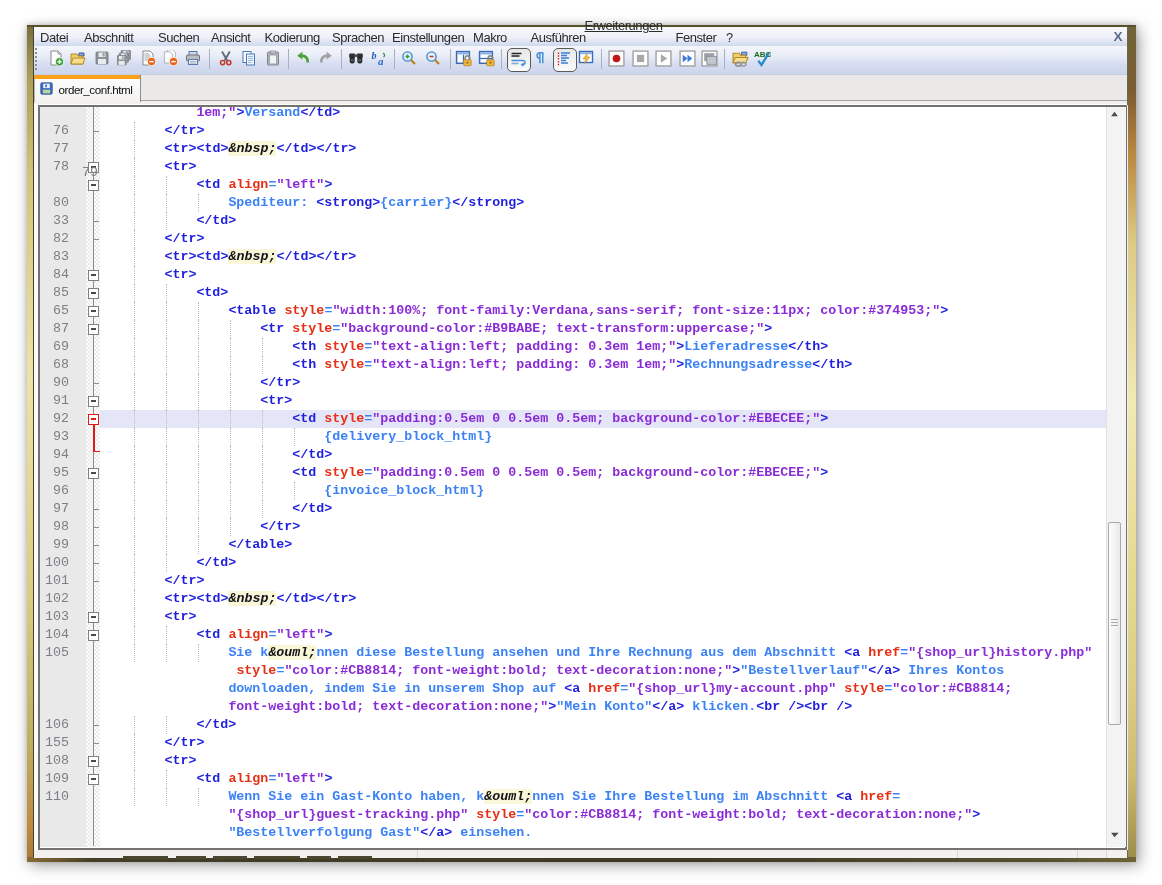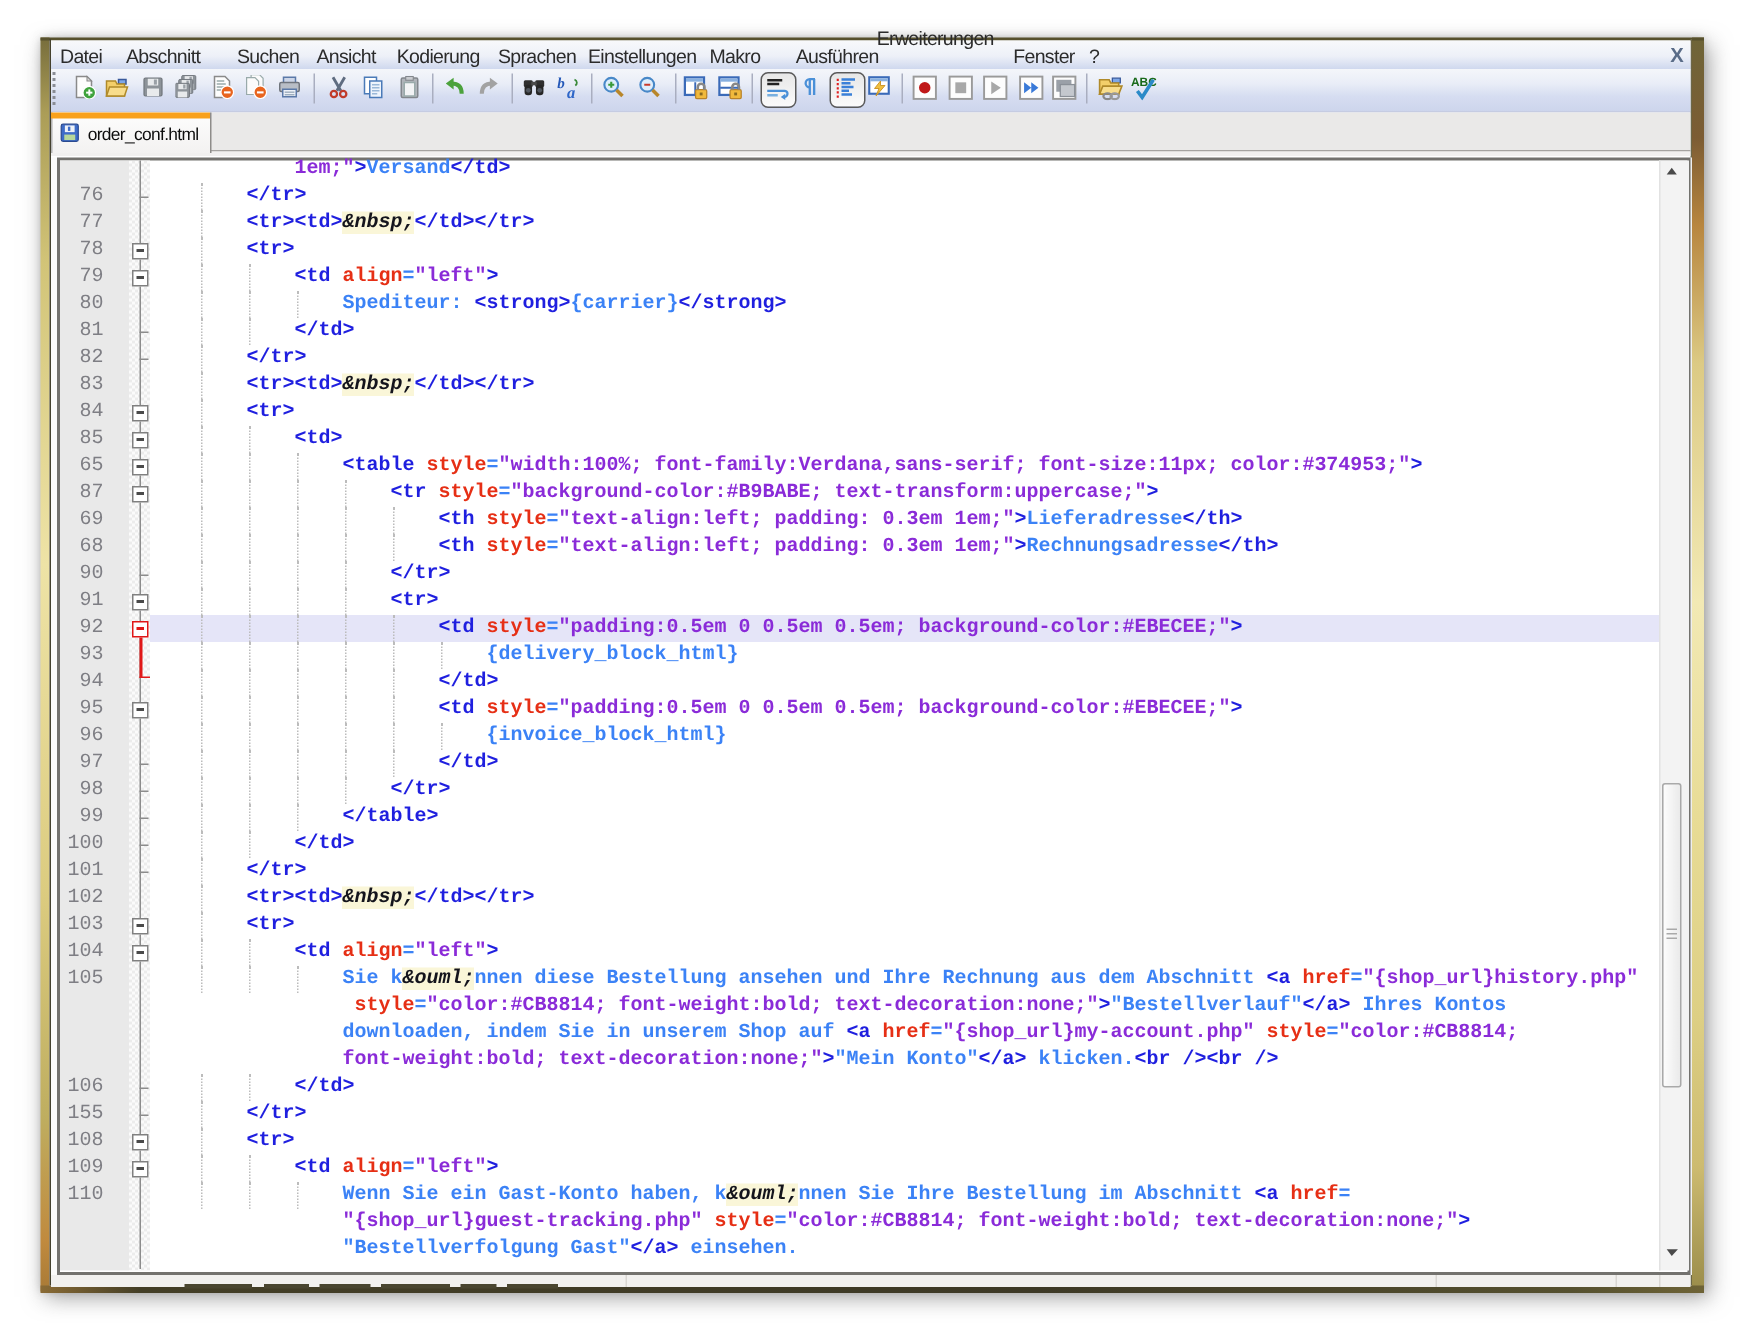--- a/index.html
+++ b/index.html
@@ -23,21 +23,21 @@
 <div class="a" style="left:34px;top:27px;width:1092.5px;height:18.5px;background:linear-gradient(#f8f9fb,#edf0f8 55%,#cfd8ee 100%);border-bottom:1px solid #c3cbe4;"></div>
 <div class="a mi" style="left:40px;top:28px;">Datei</div>
 <div class="a mi" style="left:84px;top:28px;">Abschnitt</div>
 <div class="a mi" style="left:158px;top:28px;">Suchen</div>
 <div class="a mi" style="left:211px;top:28px;">Ansicht</div>
 <div class="a mi" style="left:264.5px;top:28px;">Kodierung</div>
 <div class="a mi" style="left:332px;top:28px;">Sprachen</div>
 <div class="a mi" style="left:392px;top:28px;">Einstellungen</div>
 <div class="a mi" style="left:473px;top:28px;">Makro</div>
 <div class="a mi" style="left:518.5px;top:28px;margin-left:12px;">Ausführen</div>
-<div class="a mi" style="left:584.5px;top:16px;">Erweiterungen</div>
+<div class="a mi" style="left:584.5px;top:16px;text-decoration:underline;">Erweiterungen</div>
 <div class="a mi" style="left:675.5px;top:28px;">Fenster</div>
 <div class="a mi" style="left:726px;top:28px;">?</div>
 <div class="a" style="left:1113.5px;top:28.5px;font-size:13.5px;font-weight:bold;color:#5a6c88;">X</div>
 <div class="a" style="left:34px;top:46px;width:1092.5px;height:28px;background:linear-gradient(#f4f6fa,#e9edf7 35%,#d6ddf1 65%,#cdd5ec 100%);border-bottom:1px solid #c6cce2;"></div>
 <div class="a" style="left:34.8px;top:48px;width:2.2px;height:24px;background:repeating-linear-gradient(#8a8d95 0 2px,rgba(0,0,0,0) 2px 4px);"></div>
 <div class="a" style="left:208.5px;top:49px;width:1px;height:20px;background:#a9aec0;"></div>
 <div class="a" style="left:287.5px;top:49px;width:1px;height:20px;background:#a9aec0;"></div>
 <div class="a" style="left:341px;top:49px;width:1px;height:20px;background:#a9aec0;"></div>
 <div class="a" style="left:394px;top:49px;width:1px;height:20px;background:#a9aec0;"></div>
 <div class="a" style="left:449.5px;top:49px;width:1px;height:20px;background:#a9aec0;"></div>
@@ -384,23 +384,23 @@
 <div class="a" style="left:90.5px;top:616.3px;width:5px;height:1.4px;background:#4a4a4a;"></div>
 <div class="a" style="left:88px;top:629.5px;width:11px;height:11px;border:1.4px solid #808080;background:#fff;box-sizing:border-box;"></div>
 <div class="a" style="left:90.5px;top:634.3px;width:5px;height:1.4px;background:#4a4a4a;"></div>
 <div class="a" style="left:88px;top:755.5px;width:11px;height:11px;border:1.4px solid #808080;background:#fff;box-sizing:border-box;"></div>
 <div class="a" style="left:90.5px;top:760.3px;width:5px;height:1.4px;background:#4a4a4a;"></div>
 <div class="a" style="left:88px;top:773.5px;width:11px;height:11px;border:1.4px solid #808080;background:#fff;box-sizing:border-box;"></div>
 <div class="a" style="left:90.5px;top:778.3px;width:5px;height:1.4px;background:#4a4a4a;"></div>
 <div class="a num" style="left:40px;top:122px;width:29px;">76</div>
 <div class="a num" style="left:40px;top:140px;width:29px;">77</div>
 <div class="a num" style="left:40px;top:158px;width:29px;">78</div>
-<div class="a num" style="left:40px;top:176px;width:29px;">79</div>
+<div class="a num" style="left:40px;top:164px;width:29px;padding-left:29px;">79</div>
 <div class="a num" style="left:40px;top:194px;width:29px;">80</div>
-<div class="a num" style="left:40px;top:212px;width:29px;">81</div>
+<div class="a num" style="left:40px;top:212px;width:29px;">33</div>
 <div class="a num" style="left:40px;top:230px;width:29px;">82</div>
 <div class="a num" style="left:40px;top:248px;width:29px;">83</div>
 <div class="a num" style="left:40px;top:266px;width:29px;">84</div>
 <div class="a num" style="left:40px;top:284px;width:29px;">85</div>
 <div class="a num" style="left:40px;top:302px;width:29px;">65</div>
 <div class="a num" style="left:40px;top:320px;width:29px;">87</div>
 <div class="a num" style="left:40px;top:338px;width:29px;">69</div>
 <div class="a num" style="left:40px;top:356px;width:29px;">68</div>
 <div class="a num" style="left:40px;top:374px;width:29px;">90</div>
 <div class="a num" style="left:40px;top:392px;width:29px;">91</div>

